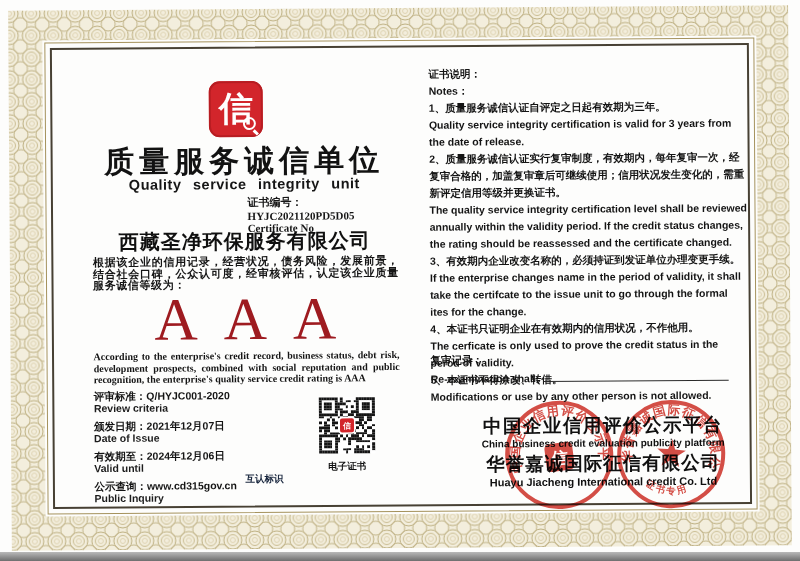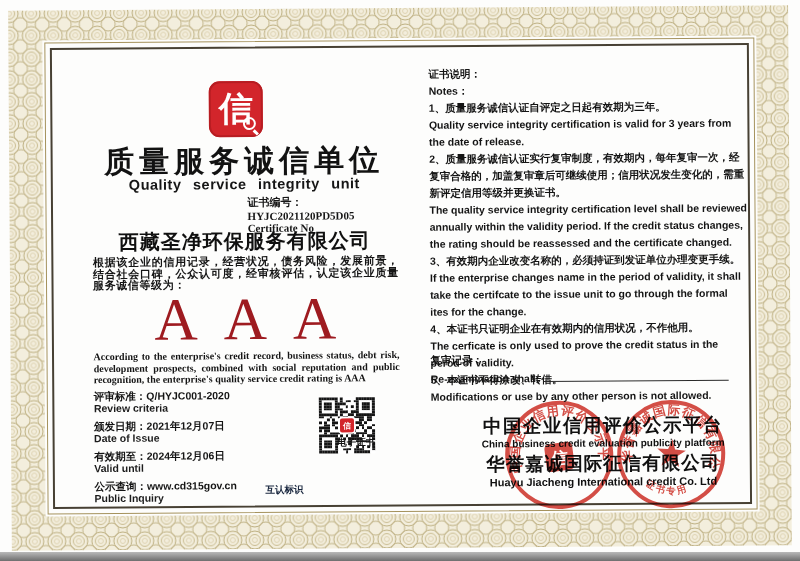--- a/index.html
+++ b/index.html
@@ -40,31 +40,31 @@
   .para-en { position:absolute; left:93px; top:349px; width:306px;
     font-family:"Liberation Serif", serif; font-size:10px; font-weight:bold; color:#151515;
     line-height:11.5px; text-align:justify; }
 
   .details { position:absolute; left:93px; top:388px; width:160px; }
   .detail-pair { margin-bottom:6px; }
   .detail-cn { font-size:10.5px; font-weight:bold; color:#141414; line-height:12px; }
   .detail-en { font-size:10.5px; font-weight:bold; color:#1c1c1c; line-height:12px; }
 
   .hyjc-badge { position:absolute; left:224px; top:406px; }
-  .hyjc-caption { position:absolute; left:224px; top:483px; width:78px; text-align:right;
+  .hyjc-caption { position:absolute; left:224px; top:472px; width:78px; text-align:center;
     font-size:9.5px; font-weight:bold; color:#14223a; }
 
   .qr-wrap { position:absolute; left:318px; top:397px; width:56px; height:56px;
     display:grid; grid-template-columns:repeat(21,1fr); grid-template-rows:repeat(21,1fr);
     background:#fff; }
   .qc { background:#fff; } .qc.d { background:#141414; }
   .qr-logo { position:absolute; left:339px; top:418px; width:14px; height:14px;
     background:#d2252b; border-radius:2px; display:flex; align-items:center; justify-content:center;
     color:#fff; font-size:8px; font-weight:bold; box-shadow:0 0 0 1.5px #fff; }
-  .qr-caption { position:absolute; left:318px; top:436px; width:56px; text-align:right;
+  .qr-caption { position:absolute; left:318px; top:460px; width:56px; text-align:center;
     font-size:9.5px; font-weight:bold; color:#121212; }
 
   
   .notes { position:absolute; left:430px; top:66px; width:318px; color:#141414; }
   .note-h { font-size:10.5px; font-weight:bold; line-height:17px; }
   .note-cn { font-size:10.5px; font-weight:bold; line-height:17px; }
   .note-en { font-size:10.5px; font-weight:600; line-height:17px; }
 
   .reexam { position:absolute; left:430px; top:352px; width:318px; color:#141414; }
   .reexam .cn { font-size:10.5px; font-weight:bold; line-height:17px; }

